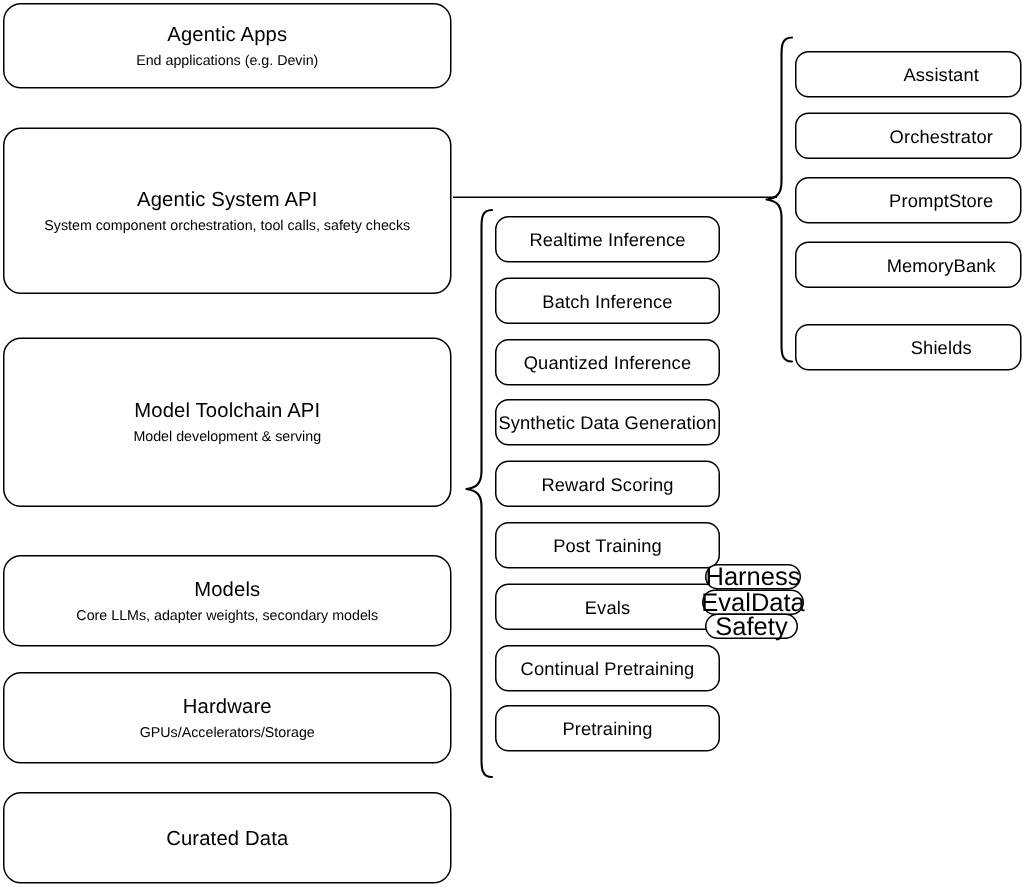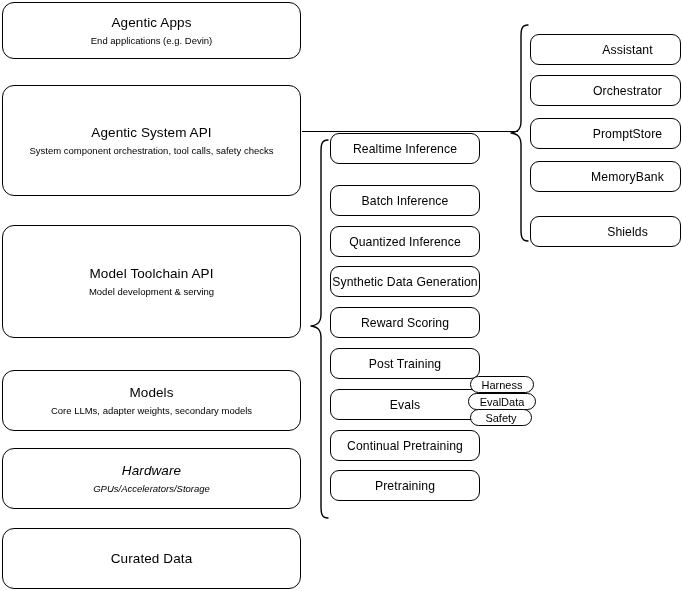--- a/index.html
+++ b/index.html
@@ -56,21 +56,21 @@
 
   
   .pill{
     position:absolute;
     box-sizing:border-box;
     border:1.2px solid #000;
     border-radius:999px;
     background:#fff;
     height:17px;
     display:flex;align-items:center;justify-content:center;
-    font-size:11px;
+    font-size:17px;
     line-height:12px;
     z-index:5;
   }
 
   
   .hline{
     position:absolute;
     height:0;
     border-top:1.3px solid #000;
   }
@@ -97,38 +97,38 @@
   <div class="box lbox" style="top:225px;height:113px;">
     <div class="title">Model Toolchain API</div>
     <div class="sub">Model development &amp; serving</div>
   </div>
 
   <div class="box lbox" style="top:370px;height:61px;">
     <div class="title">Models</div>
     <div class="sub">Core LLMs, adapter weights, secondary models</div>
   </div>
 
-  <div class="box lbox" style="top:448px;height:61px;font-style:italic;">
+  <div class="box lbox" style="top:448px;height:61px;">
     <div class="title">Hardware</div>
     <div class="sub">GPUs/Accelerators/Storage</div>
   </div>
 
   <div class="box lbox" style="top:528px;height:61px;">
     <div class="title">Curated Data</div>
   </div>
 
   <div class="hline" style="left:302px;top:131px;width:216px;"></div>
 
   <div class="brace" style="left:308px;top:138px;">
     <svg width="24" height="384" viewBox="0 0 24 384" fill="none">
       <path d="M20 2 C13 2 13 8 13 14 L13 176 C13 184 10 187 3 188 C10 189 13 192 13 200 L13 368 C13 374 13 380 20 380" stroke="#000" stroke-width="1.4" fill="none" stroke-linecap="round" stroke-linejoin="round"></path>
     </svg>
   </div>
 
-  <div class="box mbox" style="top:133px;">
+  <div class="box mbox" style="top:144px;">
     <div class="title">Realtime Inference</div>
   </div>
   <div class="box mbox" style="top:185px;">
     <div class="title">Batch Inference</div>
   </div>
   <div class="box mbox" style="top:226px;">
     <div class="title">Quantized Inference</div>
   </div>
   <div class="box mbox" style="top:266px;">
     <div class="title">Synthetic Data Generation</div>

